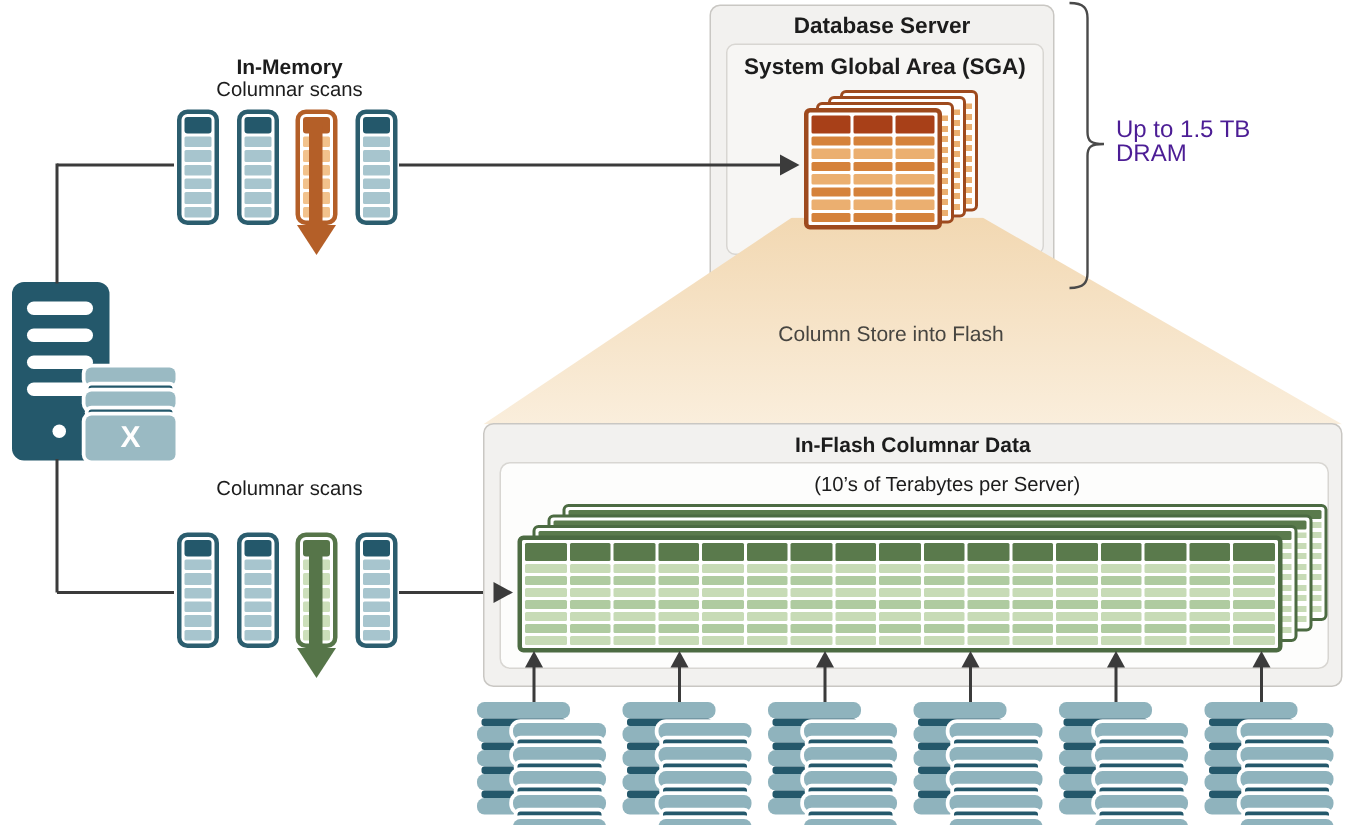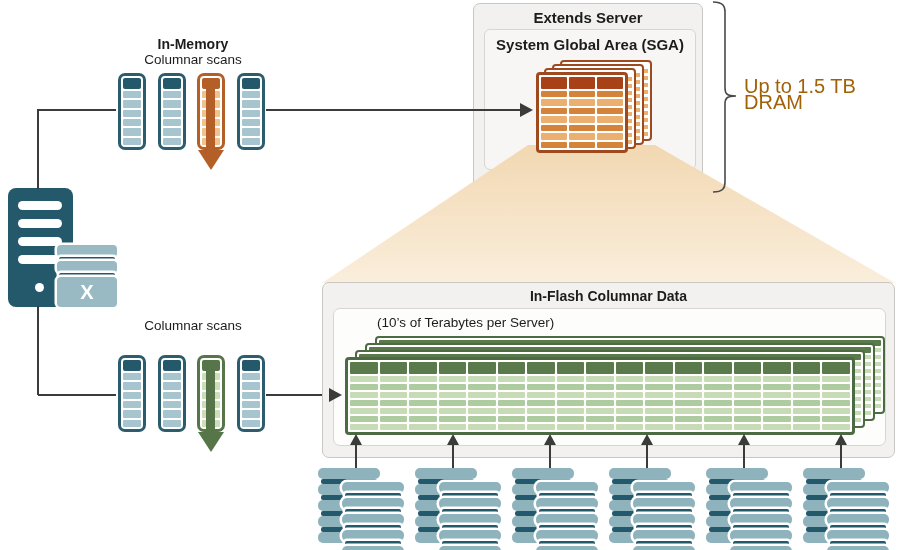--- a/index.html
+++ b/index.html
@@ -9,21 +9,21 @@
   }
   #canvas *{box-sizing:border-box;}
 
   
   .panel{position:absolute;background:var(--box-fill);border:1.5px solid var(--box-border);border-radius:7px;z-index:1;}
   .panel-inner{position:absolute;background:var(--inner-fill);border:1.5px solid #d8d6d2;border-radius:6px;z-index:1;}
   .panel-white{position:absolute;background:var(--white-fill);border:1.5px solid #d8d6d2;border-radius:7px;z-index:3;}
   #flash-box{z-index:3;}
 
   .title{position:absolute;text-align:center;font-weight:700;font-size:15px;z-index:4;}
-  .subtitle{position:absolute;text-align:left;font-size:14px;z-index:4;padding-left:44px;}
+  .subtitle{position:absolute;text-align:center;font-size:14px;z-index:4;padding-left:44px;}
 
   
   #trapezoid{
     position:absolute;left:322px;top:145px;width:573px;height:138px;z-index:2;
     background:linear-gradient(to bottom,var(--trap-top),var(--trap-bottom));
     clip-path:polygon(206px 0,333px 0,573px 138px,0 138px);
   }
   #extends-note{position:absolute;left:444px;top:214px;width:300px;text-align:center;
     font-size:14px;line-height:16px;color:#474540;z-index:3;}
 
@@ -101,34 +101,34 @@
   .stack-unit{position:absolute;top:0;width:88px;height:90px;}
   .stack{position:absolute;width:62px;display:flex;flex-direction:column;}
   .stack.back{left:0;top:0;}
   .stack.front{left:24px;top:14px;}
   .slab{height:11px;border-radius:5px;background:var(--slab-blue);flex:none;}
   .band{height:5px;margin:0 3px;border-radius:2px;background:var(--teal-dark);flex:none;}
   .stack.front .slab,.stack.front .band{box-shadow:0 0 0 2.5px #fff;}
 
   
   #dram-bracket{position:absolute;left:703px;top:0;z-index:5;}
-  #dram-note{position:absolute;left:744px;top:79px;font-size:20px;line-height:15.5px;color:#a16207;z-index:5;}
+  #dram-note{position:absolute;left:744px;top:79px;font-size:16px;line-height:15.5px;color:#4c1d95;z-index:5;}
 
   #imcs-label{position:absolute;left:484px;top:152px;width:212px;text-align:center;
     font-size:14.5px;z-index:4;}
 </style>
 </head>
 <body>
 
 <div id="canvas" style="--teal-dark: #24586B; --teal-border: #2B5D6E; --cell-blue: #A7C5CE; --slab-blue: #8FB3BD; --storage-blue: #9ABAC3; --orange-border: #9E4A1E; --orange-header: #A84018; --orange-mid: #D5823B; --orange-light: #EBAF70; --orange-arrow: #B45F28; --orange-cell: #F2C28C; --green-border: #4C6B42; --green-header: #5A7A4C; --green-light: #C7DBB6; --green-mid: #AFCBA0; --green-arrow: #567549; --green-cell: #CCDFBA; --box-fill: #F2F1EF; --box-border: #C9C7C3; --inner-fill: #F7F6F4; --white-fill: #FDFDFC; --trap-top: #F2D8B2; --trap-bottom: #FAEEDC; --line: #3B3B3B;">
 
   <div id="trapezoid"></div>
 
   <div class="panel" id="db-box" style="left:473px;top:3px;width:230px;height:187px;"></div>
-  <div class="title" style="left:473px;top:9px;width:230px;">Extends Server</div>
+  <div class="title" style="left:473px;top:9px;width:230px;">Database Server</div>
   <div class="panel-inner" id="sga-box" style="left:484px;top:29px;width:212px;height:141px;"></div>
   <div class="title" style="left:484px;top:36px;width:212px;font-weight:600;">System Global Area (SGA)</div>
   <div class="sheet-stack" id="imcs-icon" style="left:536px;top:72px;width:92px;height:81px;">
       <div class="back-sheet" style="left: 24px; top: -12px;">
         <div class="back-inner">
           <div class="back-head"></div>
           <div class="back-body"></div>
         </div>
       </div>
       <div class="back-sheet" style="left: 16px; top: -8px;">
@@ -175,20 +175,21 @@
 
   <svg id="dram-bracket" width="44" height="196">
     <path d="M 10 2 C 20 2 22 6 22 12 L 22 88 C 22 94 24 96 33 96 C 24 96 22 98 22 104 L 22 182 C 22 188 20 192 10 192" fill="none" stroke="#4a4a4a" stroke-width="1.6"></path>
   </svg>
   <div id="dram-note">
     <div>Up to 1.5 TB</div>
     <div>DRAM</div>
   </div>
 
   <div id="extends-note">
+    <div>Column Store into Flash</div>
   </div>
 
   <div class="panel" id="flash-box" style="left:322px;top:282px;width:573px;height:176px;"></div>
   <div class="title" style="left:322px;top:288px;width:573px;font-size:14px;">In-Flash Columnar Data</div>
   <div class="panel-white" id="flash-inner" style="left:333px;top:308px;width:553px;height:138px;"></div>
   <div class="subtitle" style="left:333px;top:315px;width:553px;font-size:13.5px;">(10’s of Terabytes per Server)</div>
   <div class="sheet-stack" id="flash-grid-icon" style="left:345px;top:357px;width:510px;height:78px;">
       <div class="back-sheet" style="left: 30px; top: -21px;">
         <div class="back-inner">
           <div class="back-head"></div>

